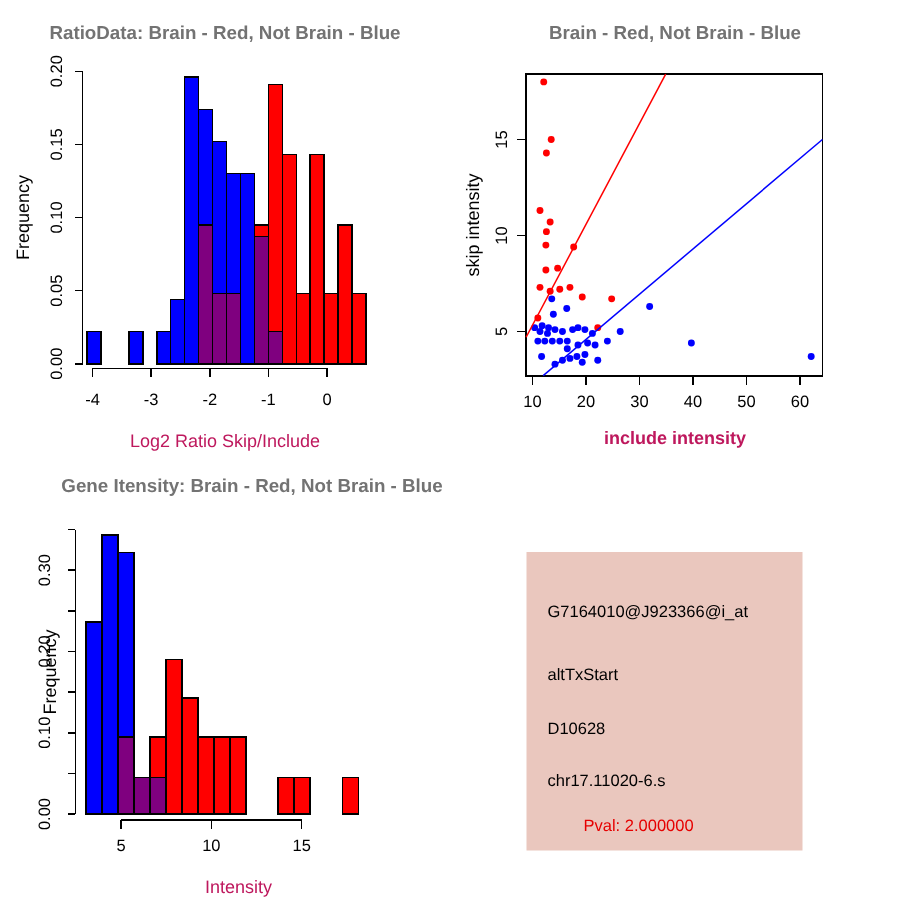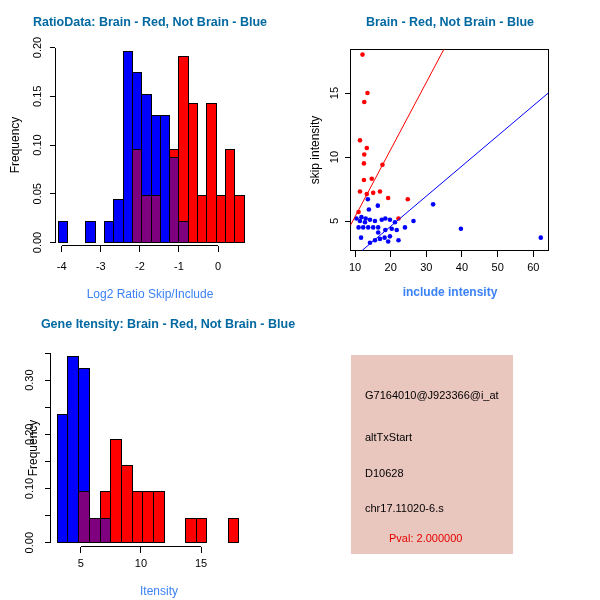--- a/index.html
+++ b/index.html
@@ -4,32 +4,32 @@
 <style>
   html,body{margin:0;padding:0;background:#ffffff;}
   #canvas{position:relative;width:600px;height:600px;background:#ffffff;overflow:hidden;
           font-family:"Liberation Sans",sans-serif;}
   #plot-svg{position:absolute;left:0;top:0;}
   .panel{position:absolute;width:300px;height:300px;}
   #panel-ratio-hist{left:0;top:0;}
   #panel-scatter{left:300px;top:0;}
   #panel-gene-hist{left:0;top:300px;margin-left:18px;}
   .chart-title{position:absolute;left:0;top:15px;width:300px;text-align:center;
-               font-weight:bold;font-size:12.5px;color:#0369a1;white-space:nowrap;}
+               font-weight:bold;font-size:12.5px;color:#737373;white-space:nowrap;}
   #panel-gene-hist .chart-title{top:17px;}
-  .xlabel{position:absolute;left:0;width:300px;text-align:center;font-size:12px;color:#3b82f6;}
+  .xlabel{position:absolute;left:0;width:300px;text-align:center;font-size:12px;color:#be185d;}
   #panel-ratio-hist .xlabel{top:287px;}
   #panel-scatter .xlabel{top:285px;font-weight:bold;}
   #panel-gene-hist .xlabel{top:284px;width:282px;}
   .ylabel{position:absolute;left:-44px;width:120px;height:16px;text-align:center;
           font-size:12px;color:#000;transform:rotate(-90deg);}
   #panel-ratio-hist .ylabel{top:137px;}
   #panel-scatter .ylabel{top:142px;}
   #panel-gene-hist .ylabel{top:140px;}
-  #info-box{position:absolute;left:351px;top:355px;width:162px;height:199px;}
+  #info-box{position:absolute;left:351px;top:368px;width:184px;height:199px;}
   .info-line{position:absolute;left:14px;font-size:11px;color:#000;white-space:nowrap;}
   #info-line-1{top:34px;}
   #info-line-2{top:76px;}
   #info-line-3{top:112px;}
   #info-line-4{top:147px;}
   #info-pval{top:177px;margin-left:24px;}
 </style>
 </head>
 <body>
 
@@ -207,21 +207,21 @@
   </div>
 
   <div class="panel" id="panel-scatter">
     <div class="chart-title">Brain - Red, Not Brain - Blue</div>
     <div class="xlabel">include intensity</div>
     <div class="ylabel">skip intensity</div>
   </div>
 
   <div class="panel" id="panel-gene-hist">
     <div class="chart-title">Gene Itensity: Brain - Red, Not Brain - Blue</div>
-    <div class="xlabel">Itensity</div>
+    <div class="xlabel">Intensity</div>
     <div class="ylabel">Frequency</div>
   </div>
 
   <div id="info-box" style="background: rgb(234, 199, 190);">
     <div class="info-line" id="info-line-1">G7164010@J923366@i_at</div>
     <div class="info-line" id="info-line-2">altTxStart</div>
     <div class="info-line" id="info-line-3">D10628</div>
     <div class="info-line" id="info-line-4">chr17.11020-6.s</div>
     <div class="info-line" id="info-pval" style="color: rgb(230, 0, 0);">Pval: 2.000000</div>
   </div>

